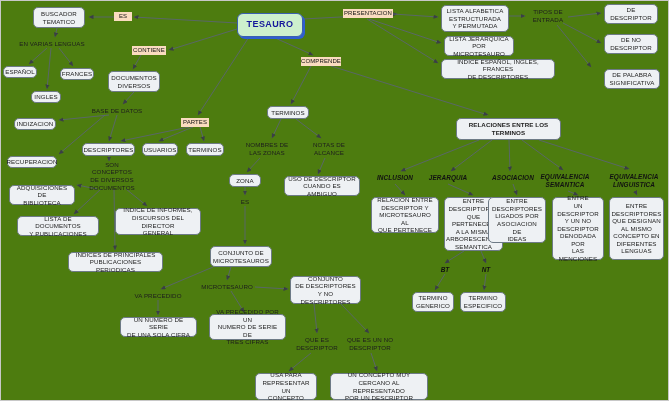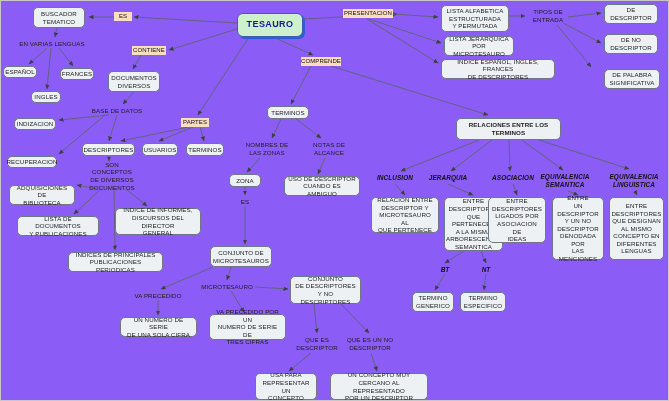--- a/index.html
+++ b/index.html
@@ -8,21 +8,21 @@
     width:669px;height:401px;
     background:#ffffff;
     font-family:"Liberation Sans","DejaVu Sans",sans-serif;
     overflow:hidden;
   }
   #canvas{
     position:relative;
     width:669px;height:401px;
     border:1px solid #c8c8c8;
     box-sizing:border-box;
-    background:#8b5cf6;
+    background:#4d7c0f;
   }
   svg#edges{
     position:absolute;left:0;top:0;
     width:669px;height:401px;
     pointer-events:none;
   }
   .node{
     position:absolute;
     box-sizing:border-box;
     background:#eef1f4;

